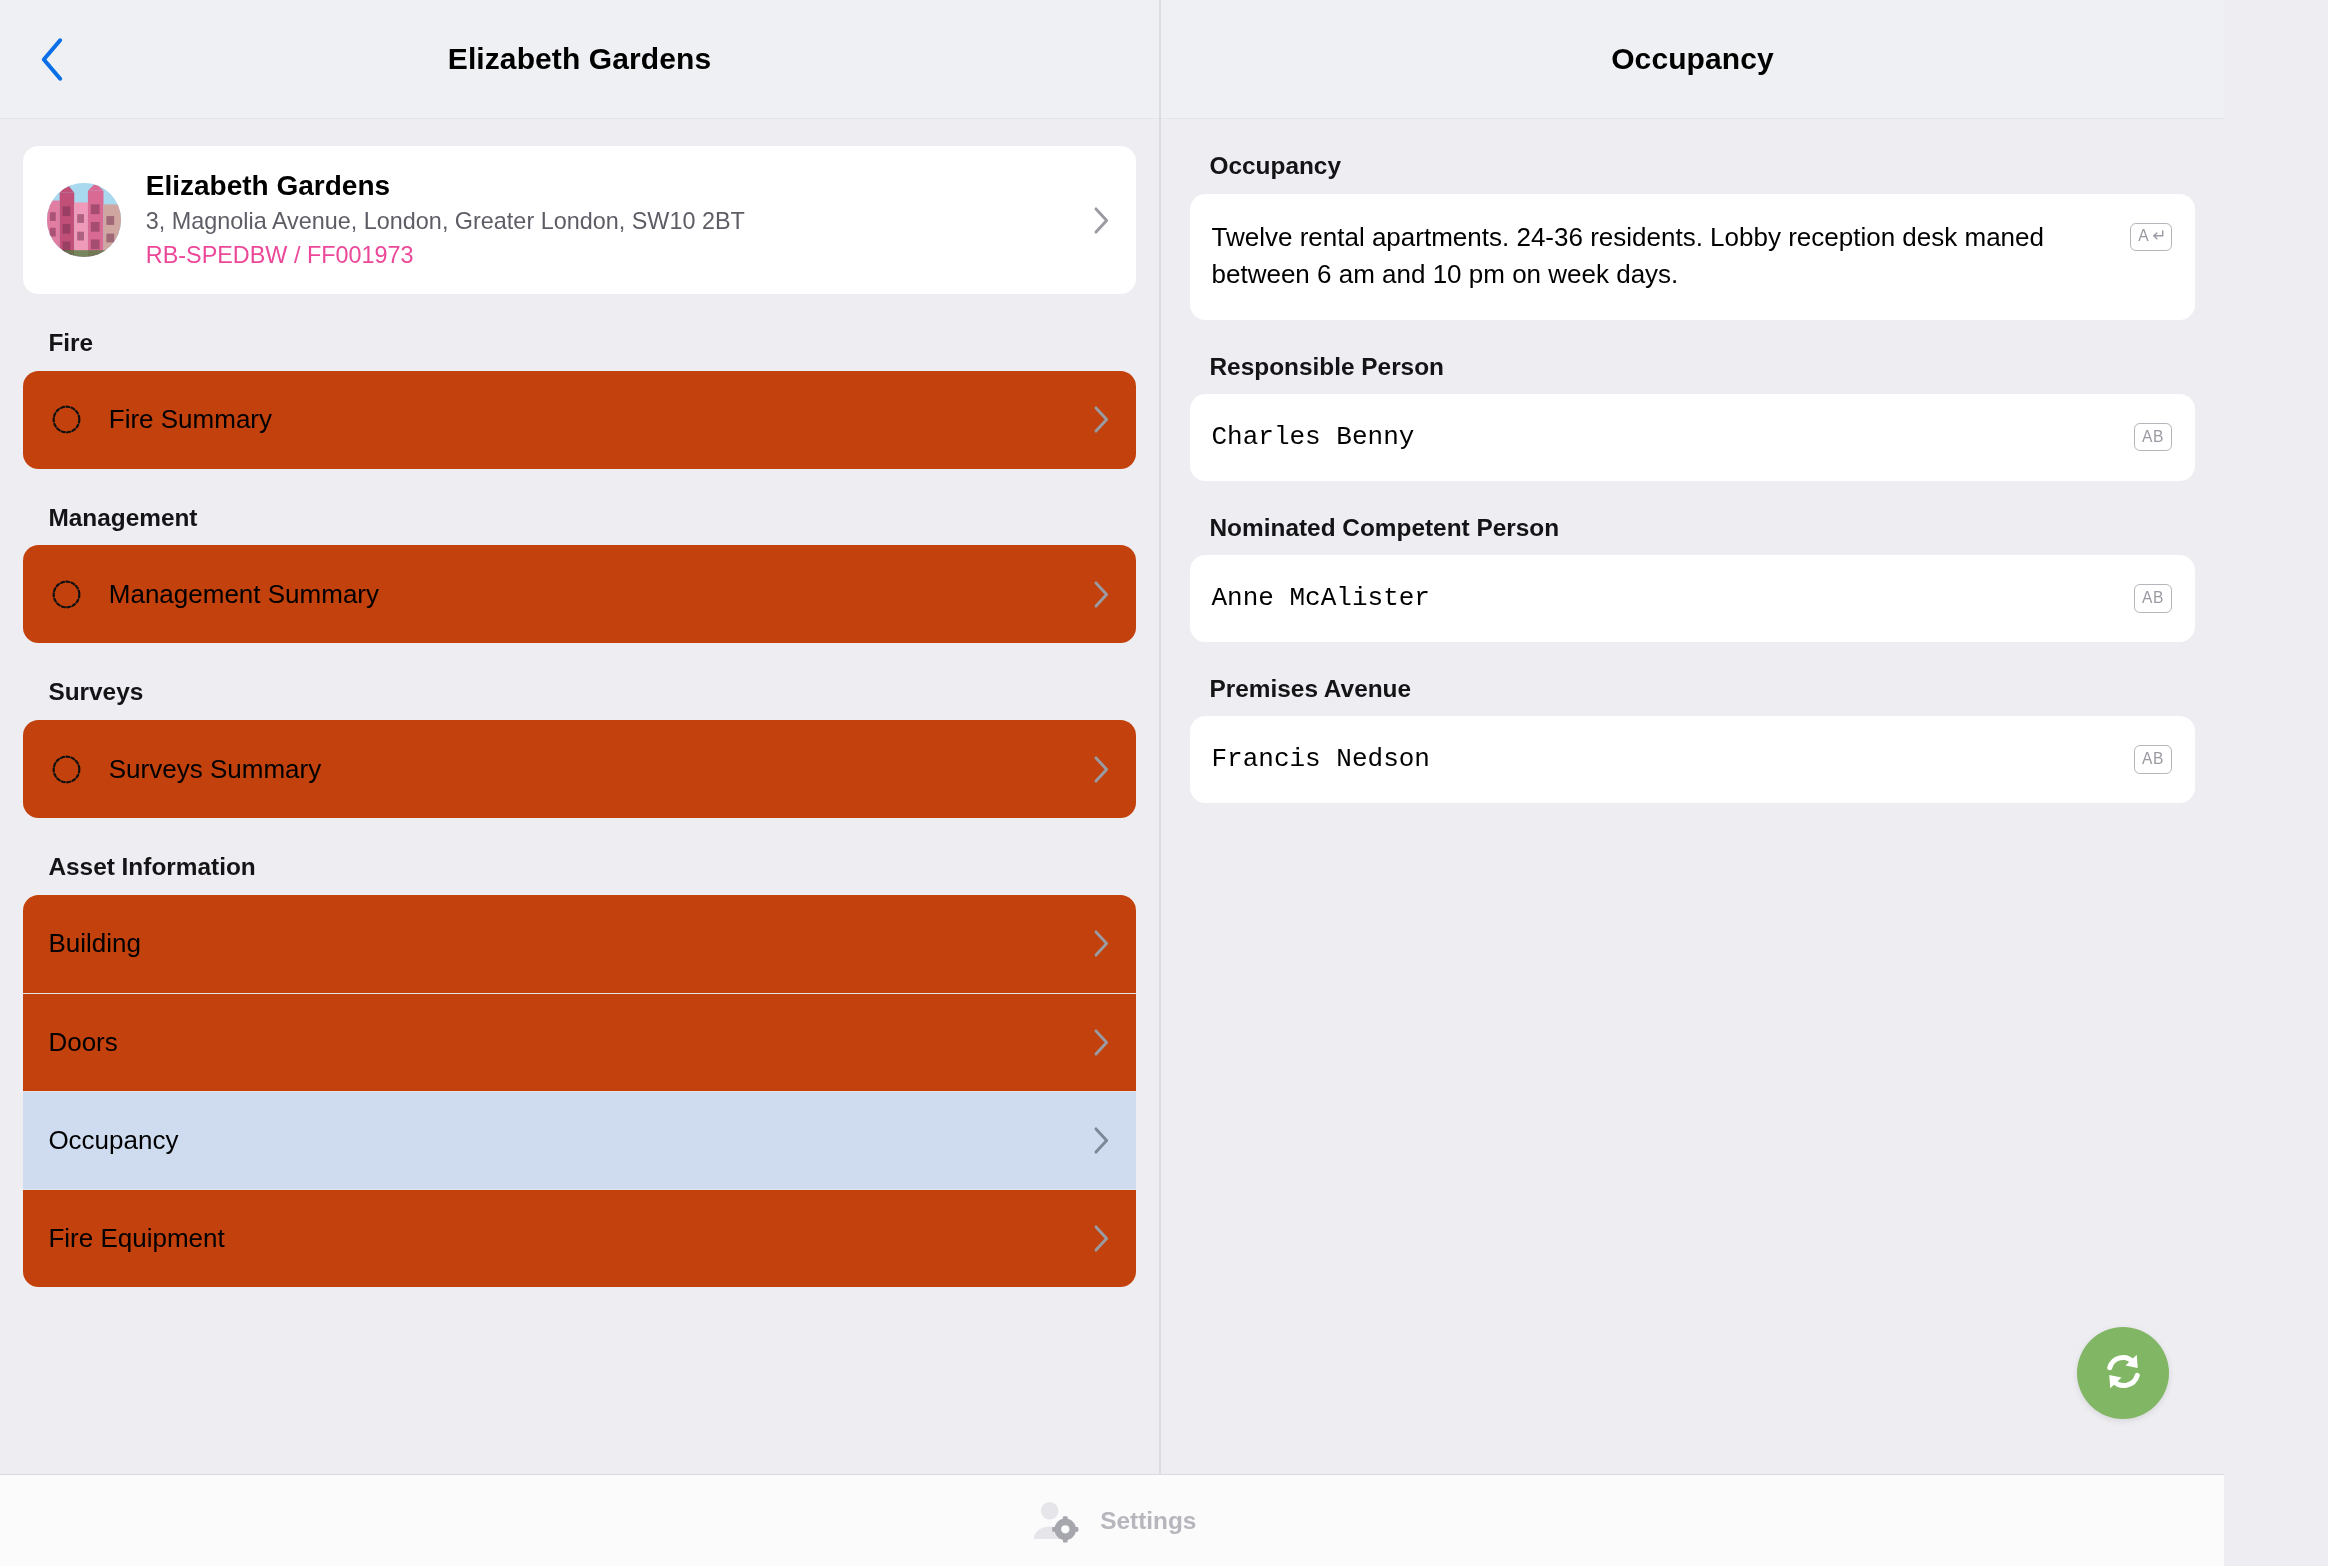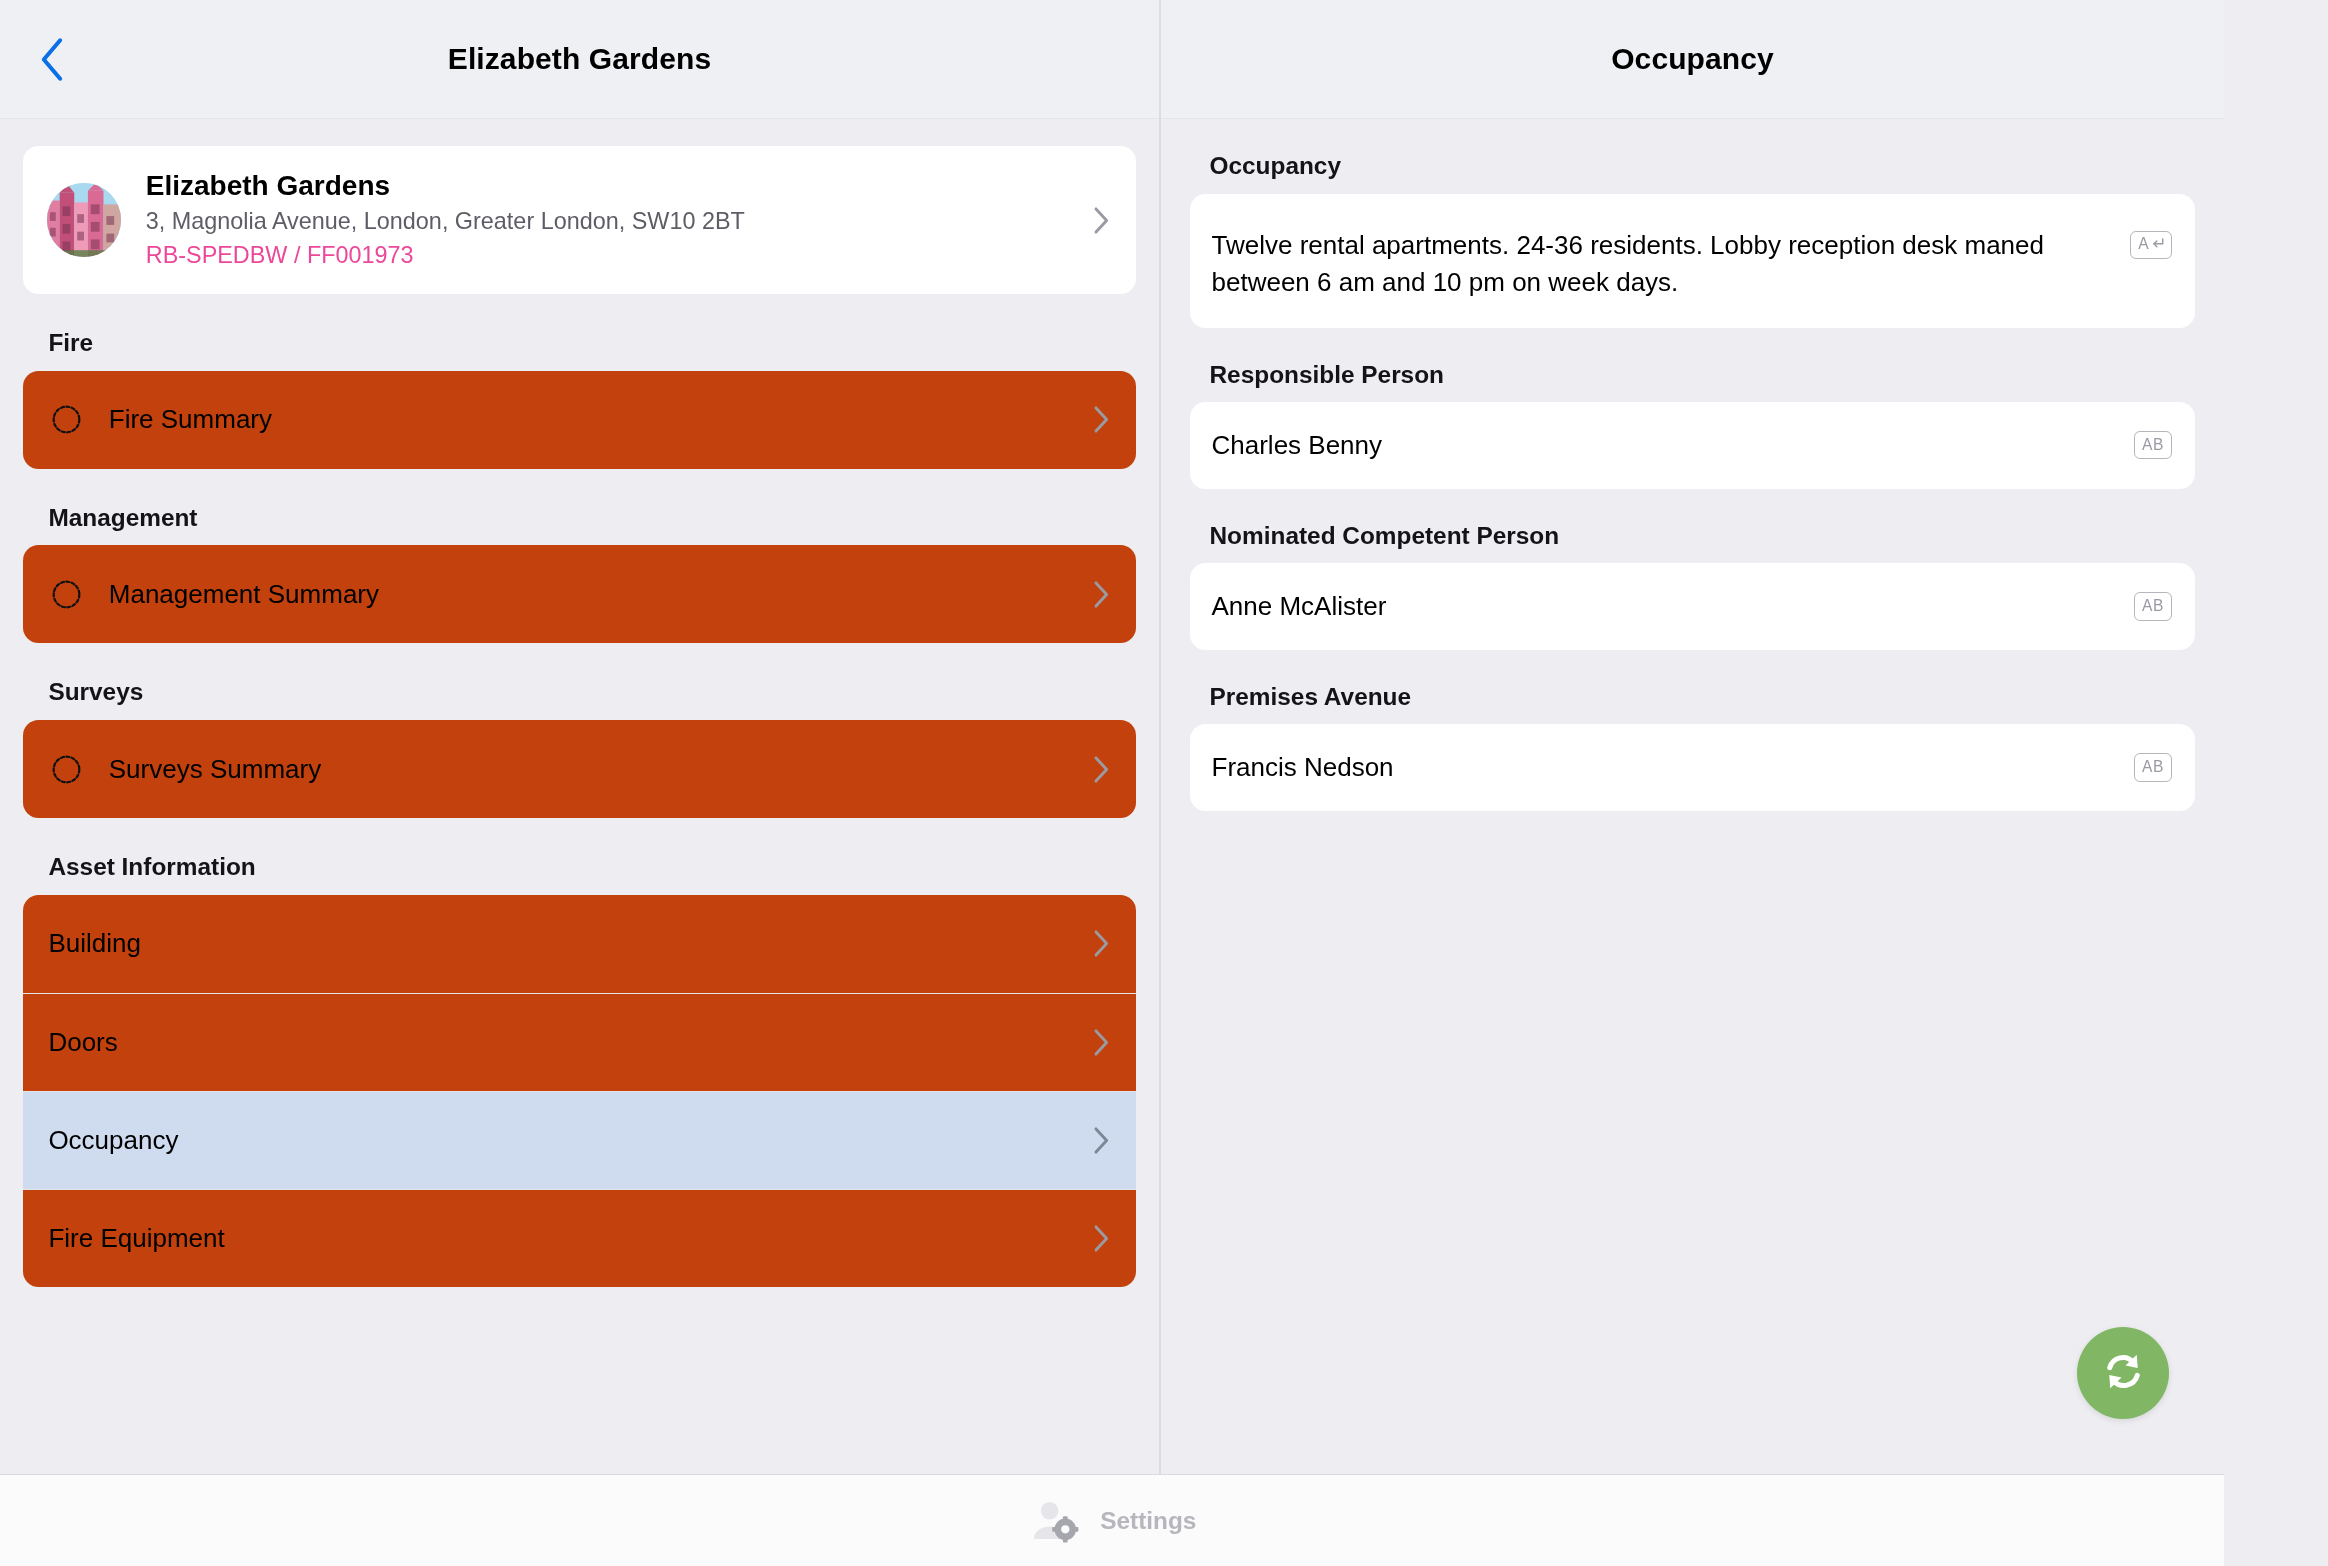--- a/index.html
+++ b/index.html
@@ -100,26 +100,26 @@
     font-size: 24.4px; font-weight: bold; color: #141417;
     padding: 33px 0 13.7px 19.5px;
   }
   .field-card {
     background: #fff; border-radius: 15.6px;
     display: flex; align-items: flex-start;
     padding: 25px 23.4px 25px 21.5px;
     min-height: 82px;
     cursor: text;
   }
-  .field-card.tall { padding-top: 33px; padding-bottom: 27px; }
+  .field-card.tall { padding-top: 25px; padding-bottom: 27px; }
   .field-value {
     flex: 1 1 auto; font-size: 26px; color: #000; line-height: 1.42;
     white-space: pre-line;
   }
-  .field-value.single { line-height: 1.1; padding: 3.9px 0; }
+  .field-value.single { line-height: 1.1; padding: 3.9px 0; font-family: Liberation Mono, monospace; }
   .kbd-badge {
     flex: 0 0 auto; margin-left: 19.5px; margin-top: 3.9px;
     border: 1.6px solid #b5b5bb; border-radius: 5.9px;
     color: #9a9aa2; font-size: 15.6px; line-height: 1;
     padding: 4.9px 6.8px 5.9px; letter-spacing: 0.5px;
     display: flex; align-items: center; gap: 2px;
     background: #fff;
   }
 
   .sync-fab {

